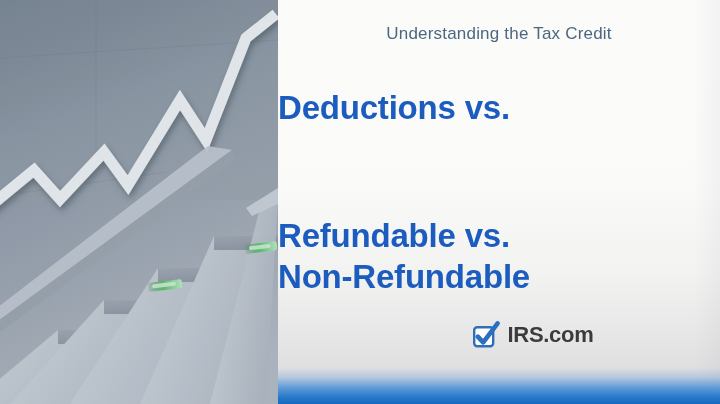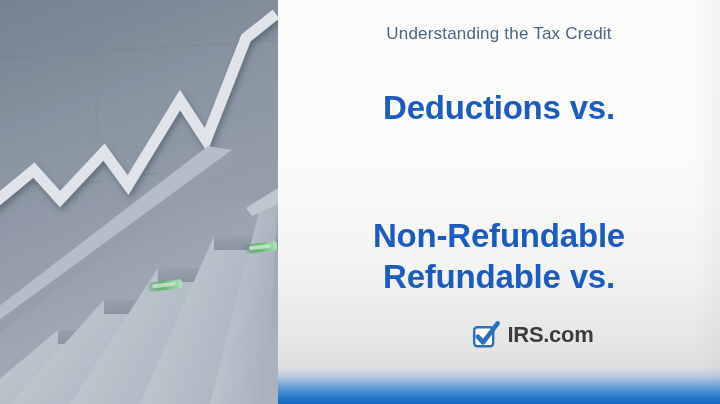--- a/index.html
+++ b/index.html
@@ -72,21 +72,21 @@
     font-size: 17px;
     font-weight: 400;
     letter-spacing: 0.2px;
     color: #4c6781;
   }
 
   .headline-block {
     position: absolute;
     left: 0;
     width: 442px;
-    text-align: center;
+    text-align: left;
     color: #1b5cbe;
     font-weight: bold;
     font-size: 33px;
     line-height: 41px;
     letter-spacing: -0.2px;
   }
   .headline-block.first  { top: 87px; }
   .headline-block.second { top: 215px; }
   .headline-line { display: block; white-space: nowrap; }
 
@@ -233,22 +233,22 @@
 
   <div class="content-panel">
 
     <div class="subtitle">Understanding the Tax Credit</div>
 
     <div class="headline-block first">
       <span class="headline-line">Deductions vs.</span>
     </div>
 
     <div class="headline-block second">
+      <span class="headline-line">Refundable vs.</span>
       <span class="headline-line">Non-Refundable</span>
-      <span class="headline-line">Refundable vs.</span>
     </div>
 
     <div class="logo">
       <svg class="logo-mark" viewBox="0 0 30 30">
         <rect x="3.2" y="7.2" width="19" height="19" rx="3" ry="3" fill="#ffffff" stroke="#2f6fb8" stroke-width="2.4"></rect>
         <path d="M6.8 16.6 L12.2 22.4 L26.6 3.4" fill="none" stroke="#2a6fc0" stroke-width="4.6" stroke-linecap="round" stroke-linejoin="round"></path>
       </svg>
       <span class="logo-text">IRS.com</span>
     </div>
 

